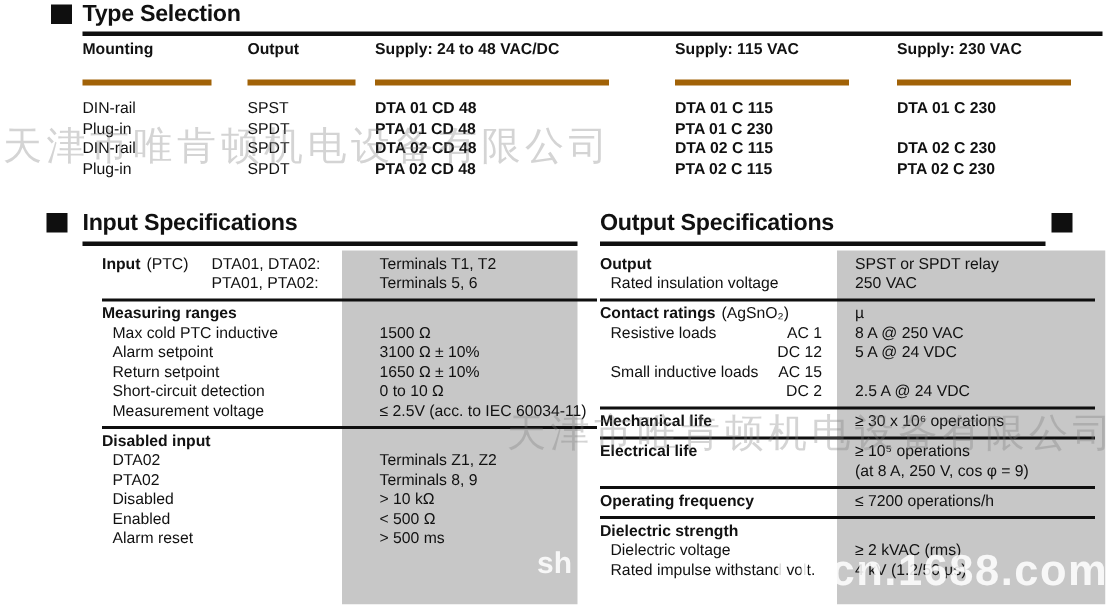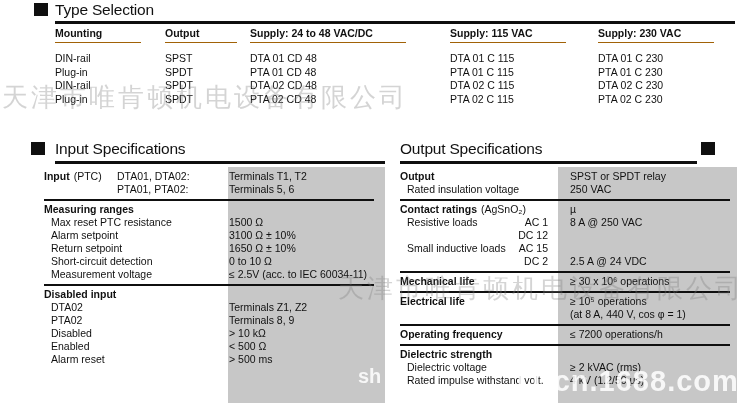--- a/index.html
+++ b/index.html
@@ -3,41 +3,41 @@
 <meta charset="utf-8">
 <style>
   html,body{margin:0;padding:0}
   body{
     width:737px;height:403px;position:relative;overflow:hidden;
     background:#ffffff;color:#111;
     font-family:"Liberation Sans","DejaVu Sans",sans-serif;
     -webkit-font-smoothing:antialiased;
   }
   .sq{position:absolute;width:14px;height:13px;background:#0f0f0f}
-  .sec-title{position:absolute;font-weight:normal;font-size:15.5px;letter-spacing:-0.2px;white-space:nowrap}
+  .sec-title{position:absolute;font-weight:bold;font-size:15.5px;letter-spacing:-0.2px;white-space:nowrap}
   .rule{position:absolute;height:3px;background:#0f0f0f}
 
   
   .gray{position:absolute;background:#c7c7c7}
   #gray-left{left:228px;top:167px;width:157px;height:236px}
   #gray-right{left:558px;top:167px;width:179px;height:236px}
 
   
   #type-table{position:absolute;left:55px;top:27px;width:680px;font-size:10.5px}
   #type-table .hdr{display:grid;grid-template-columns:110px 85px 200px 148px 137px;font-weight:bold}
-  #type-table .hdr span{display:inline-block;border-bottom:1px solid #a16207;padding-bottom:3px}
+  #type-table .hdr span{display:inline-block;border-bottom:4px solid #a16207;padding-bottom:14px}
   #type-table .hdr .u0{width:86px}#type-table .hdr .u1{width:72px}
   #type-table .hdr .u2{width:156px}#type-table .hdr .u3{width:116px}#type-table .hdr .u4{width:116px}
   #type-table .rows{margin-top:9px}
   #type-table .trow{display:grid;grid-template-columns:110px 85px 200px 148px 137px;height:13.5px;line-height:13.5px}
-  #type-table .model{font-weight:normal}
+  #type-table .model{font-weight:bold}
 
   
   .spec{position:absolute;top:166px;width:330px;font-size:10.5px;line-height:13px;padding-top:4px}
-  #input-table{left:44px}
+  #input-table{left:68px}
   #output-table{left:400px}
   .r{display:flex;height:13px}
   #input-table .lab{flex:0 0 173px;display:flex}
   #output-table .lab{flex:0 0 158px;display:flex}
   .val{flex:1;padding-left:12px;white-space:nowrap}
   .sep{height:2px;background:#0f0f0f;margin:2.5px 0;position:relative;z-index:2}
   .b{font-weight:bold}
   .note{margin-left:4px}
   .ind{padding-left:7px}
   .spacer{flex:0 0 73px}
@@ -74,21 +74,20 @@
       <div>DIN-rail</div>
       <div>SPST</div>
       <div class="model">DTA 01 CD 48</div>
       <div class="model">DTA 01 C 115</div>
       <div class="model">DTA 01 C 230</div>
     </div>
     <div class="trow">
       <div>Plug-in</div>
       <div>SPDT</div>
       <div class="model">PTA 01 CD 48</div>
-      <div class="model">PTA 01 C 115</div>
       <div class="model">PTA 01 C 230</div>
     </div>
     <div class="trow">
       <div>DIN-rail</div>
       <div>SPDT</div>
       <div class="model">DTA 02 CD 48</div>
       <div class="model">DTA 02 C 115</div>
       <div class="model">DTA 02 C 230</div>
     </div>
     <div class="trow">
@@ -123,21 +122,21 @@
   <div class="sep"></div>
 
   <div class="r">
       <div class="lab">
         <span class="b">Measuring ranges</span>
       </div>
       <div class="val"></div>
     </div>
   <div class="r">
       <div class="lab">
-        <span class="ind">Max reset PTC resistance</span>
+        <span class="ind">Max cold PTC inductive</span>
       </div>
       <div class="val">1500 Ω</div>
     </div>
   <div class="r">
       <div class="lab">
         <span class="ind">Alarm setpoint</span>
       </div>
       <div class="val">3100 Ω ± 10%</div>
     </div>
   <div class="r">
@@ -228,20 +227,21 @@
         <span class="name ind">Resistive loads</span>
         <span class="code">AC 1</span>
       </div>
       <div class="val">8 A @ 250 VAC</div>
     </div>
   <div class="r">
       <div class="lab">
         <span class="name ind"></span>
         <span class="code">DC 12</span>
       </div>
+      <div class="val">5 A @ 24 VDC</div>
     </div>
   <div class="r">
       <div class="lab">
         <span class="name ind">Small inductive loads</span>
         <span class="code">AC 15</span>
       </div>
     </div>
   <div class="r">
       <div class="lab">
         <span class="name ind"></span>
@@ -260,21 +260,21 @@
   <div class="sep"></div>
 
   <div class="r">
       <div class="lab">
         <span class="b">Electrical life</span>
       </div>
       <div class="val">≥ 10⁵ operations</div>
     </div>
   <div class="r">
       <div class="lab"></div>
-      <div class="val">(at 8 A, 440 V, cos φ = 1)</div>
+      <div class="val">(at 8 A, 250 V, cos φ = 9)</div>
     </div>
   <div class="sep"></div>
 
   <div class="r">
       <div class="lab">
         <span class="b">Operating frequency</span>
       </div>
       <div class="val">≤ 7200 operations/h</div>
     </div>
   <div class="sep"></div>

